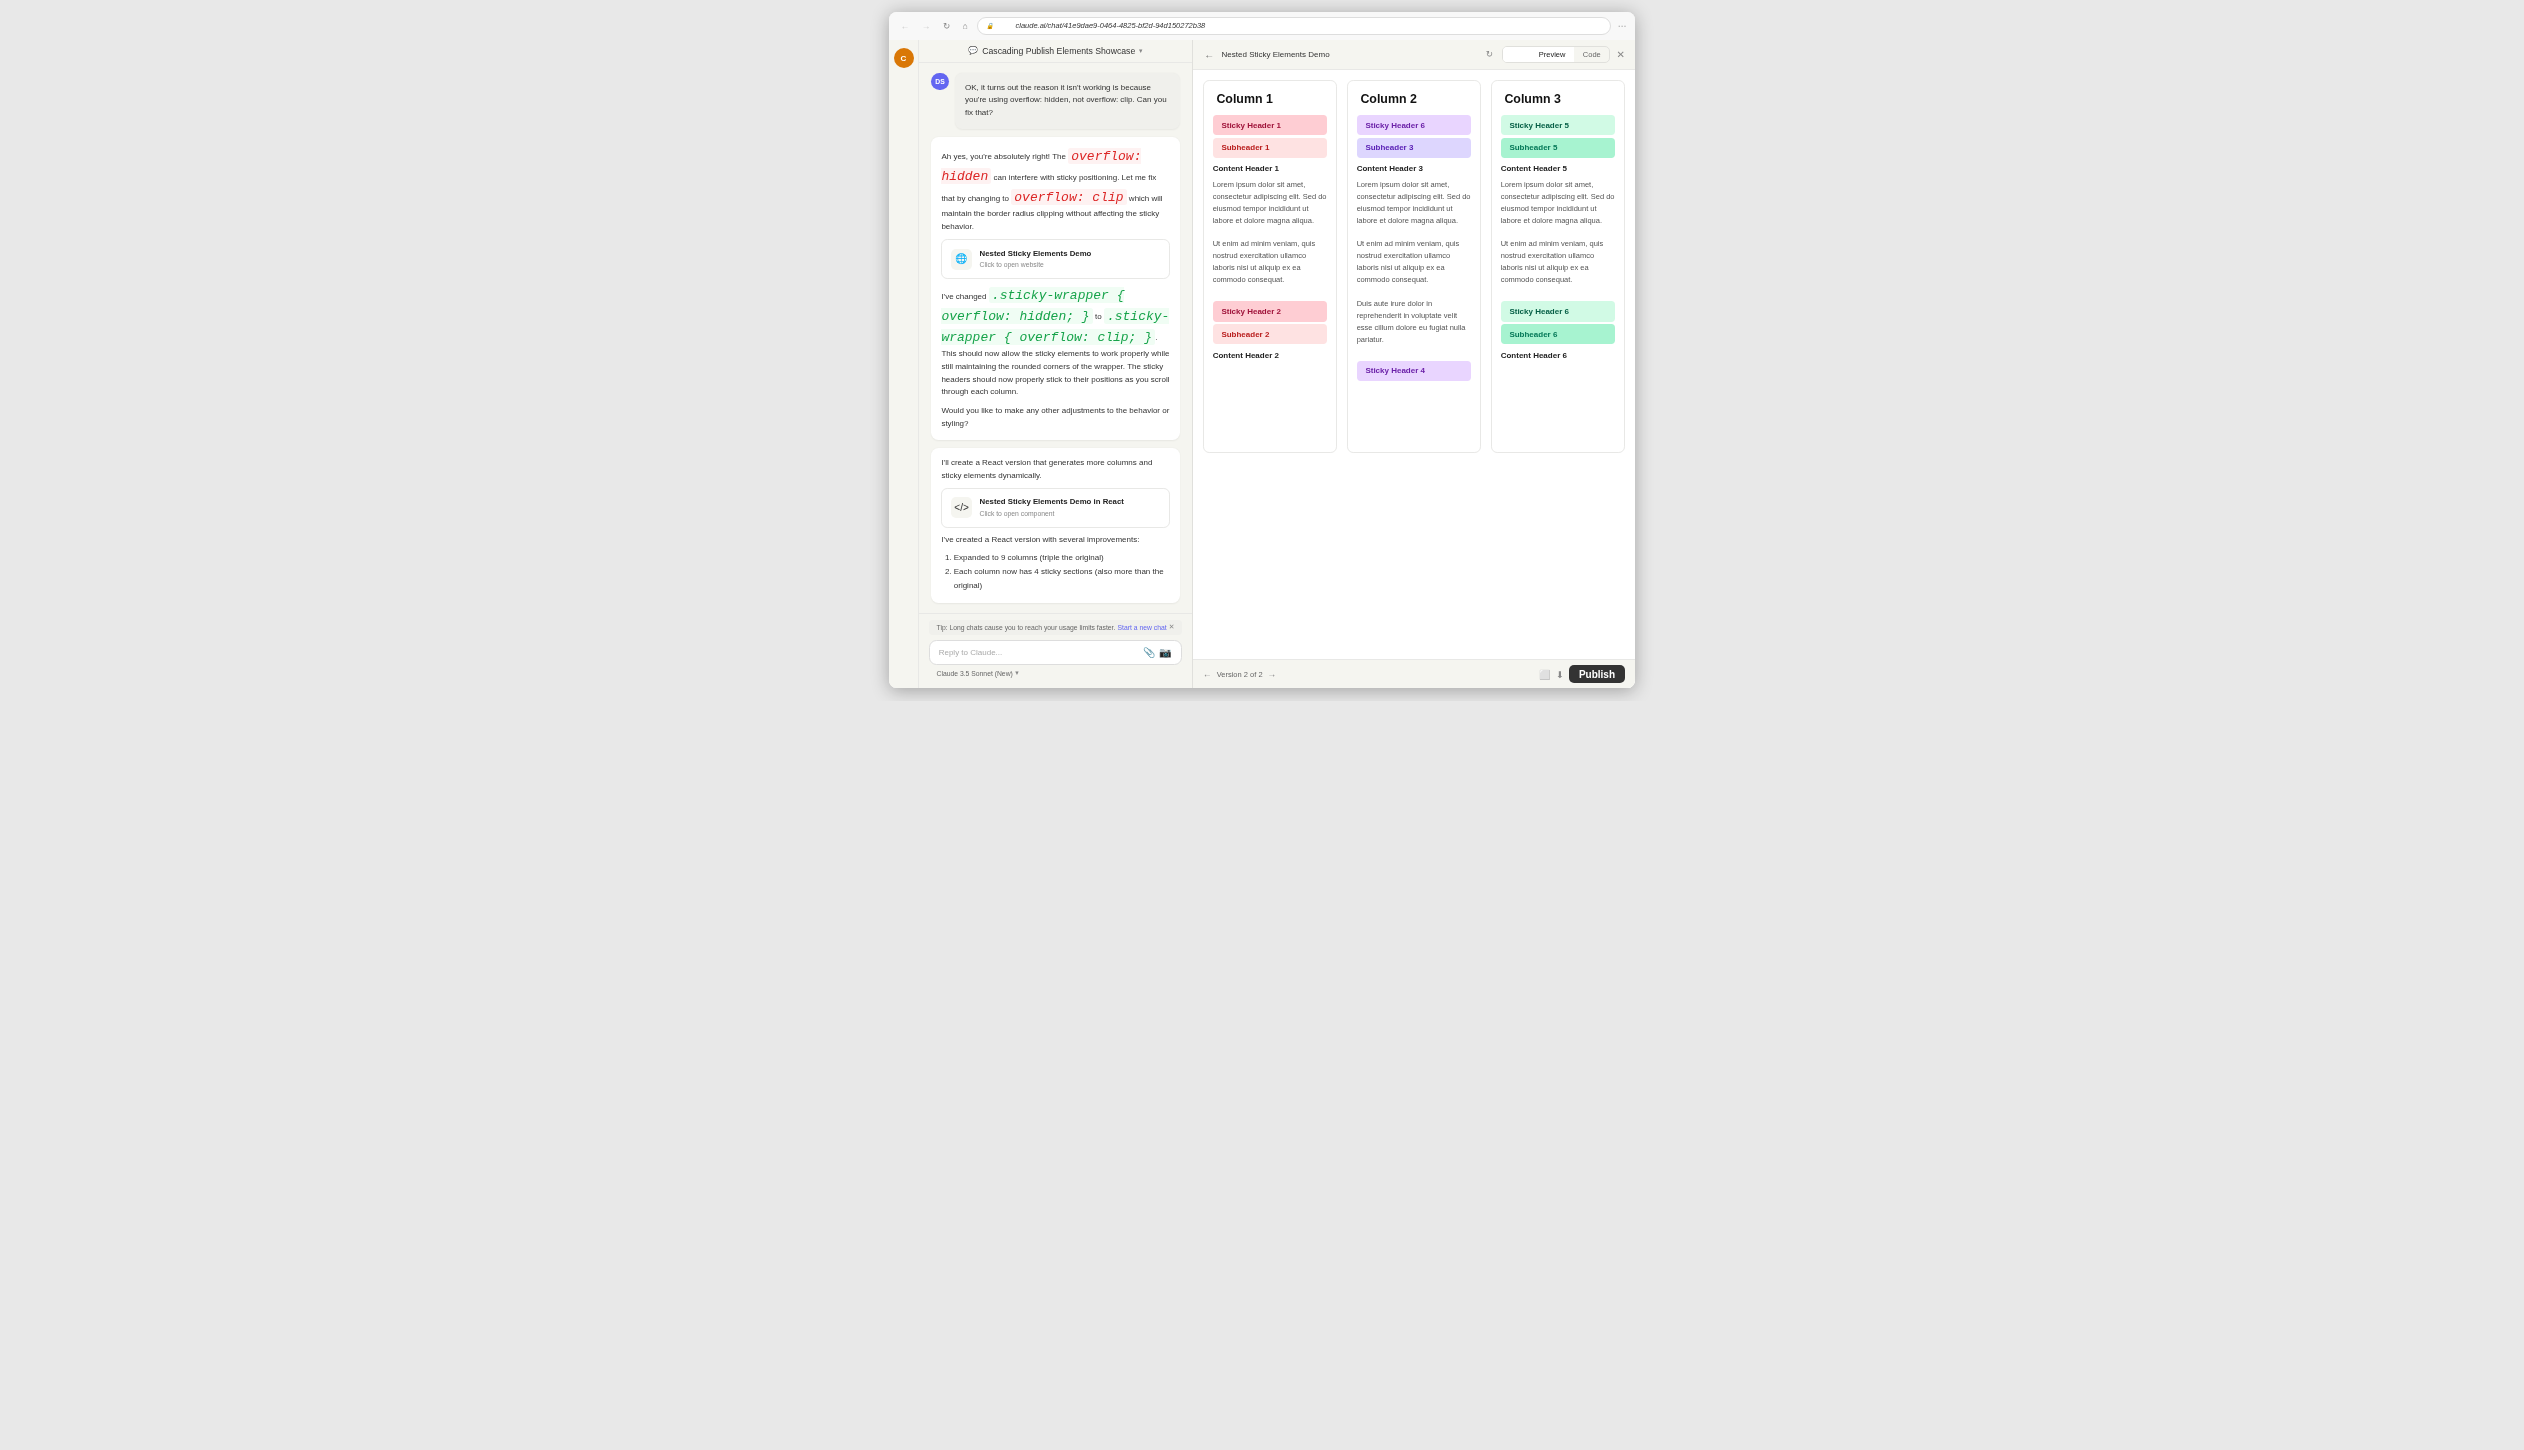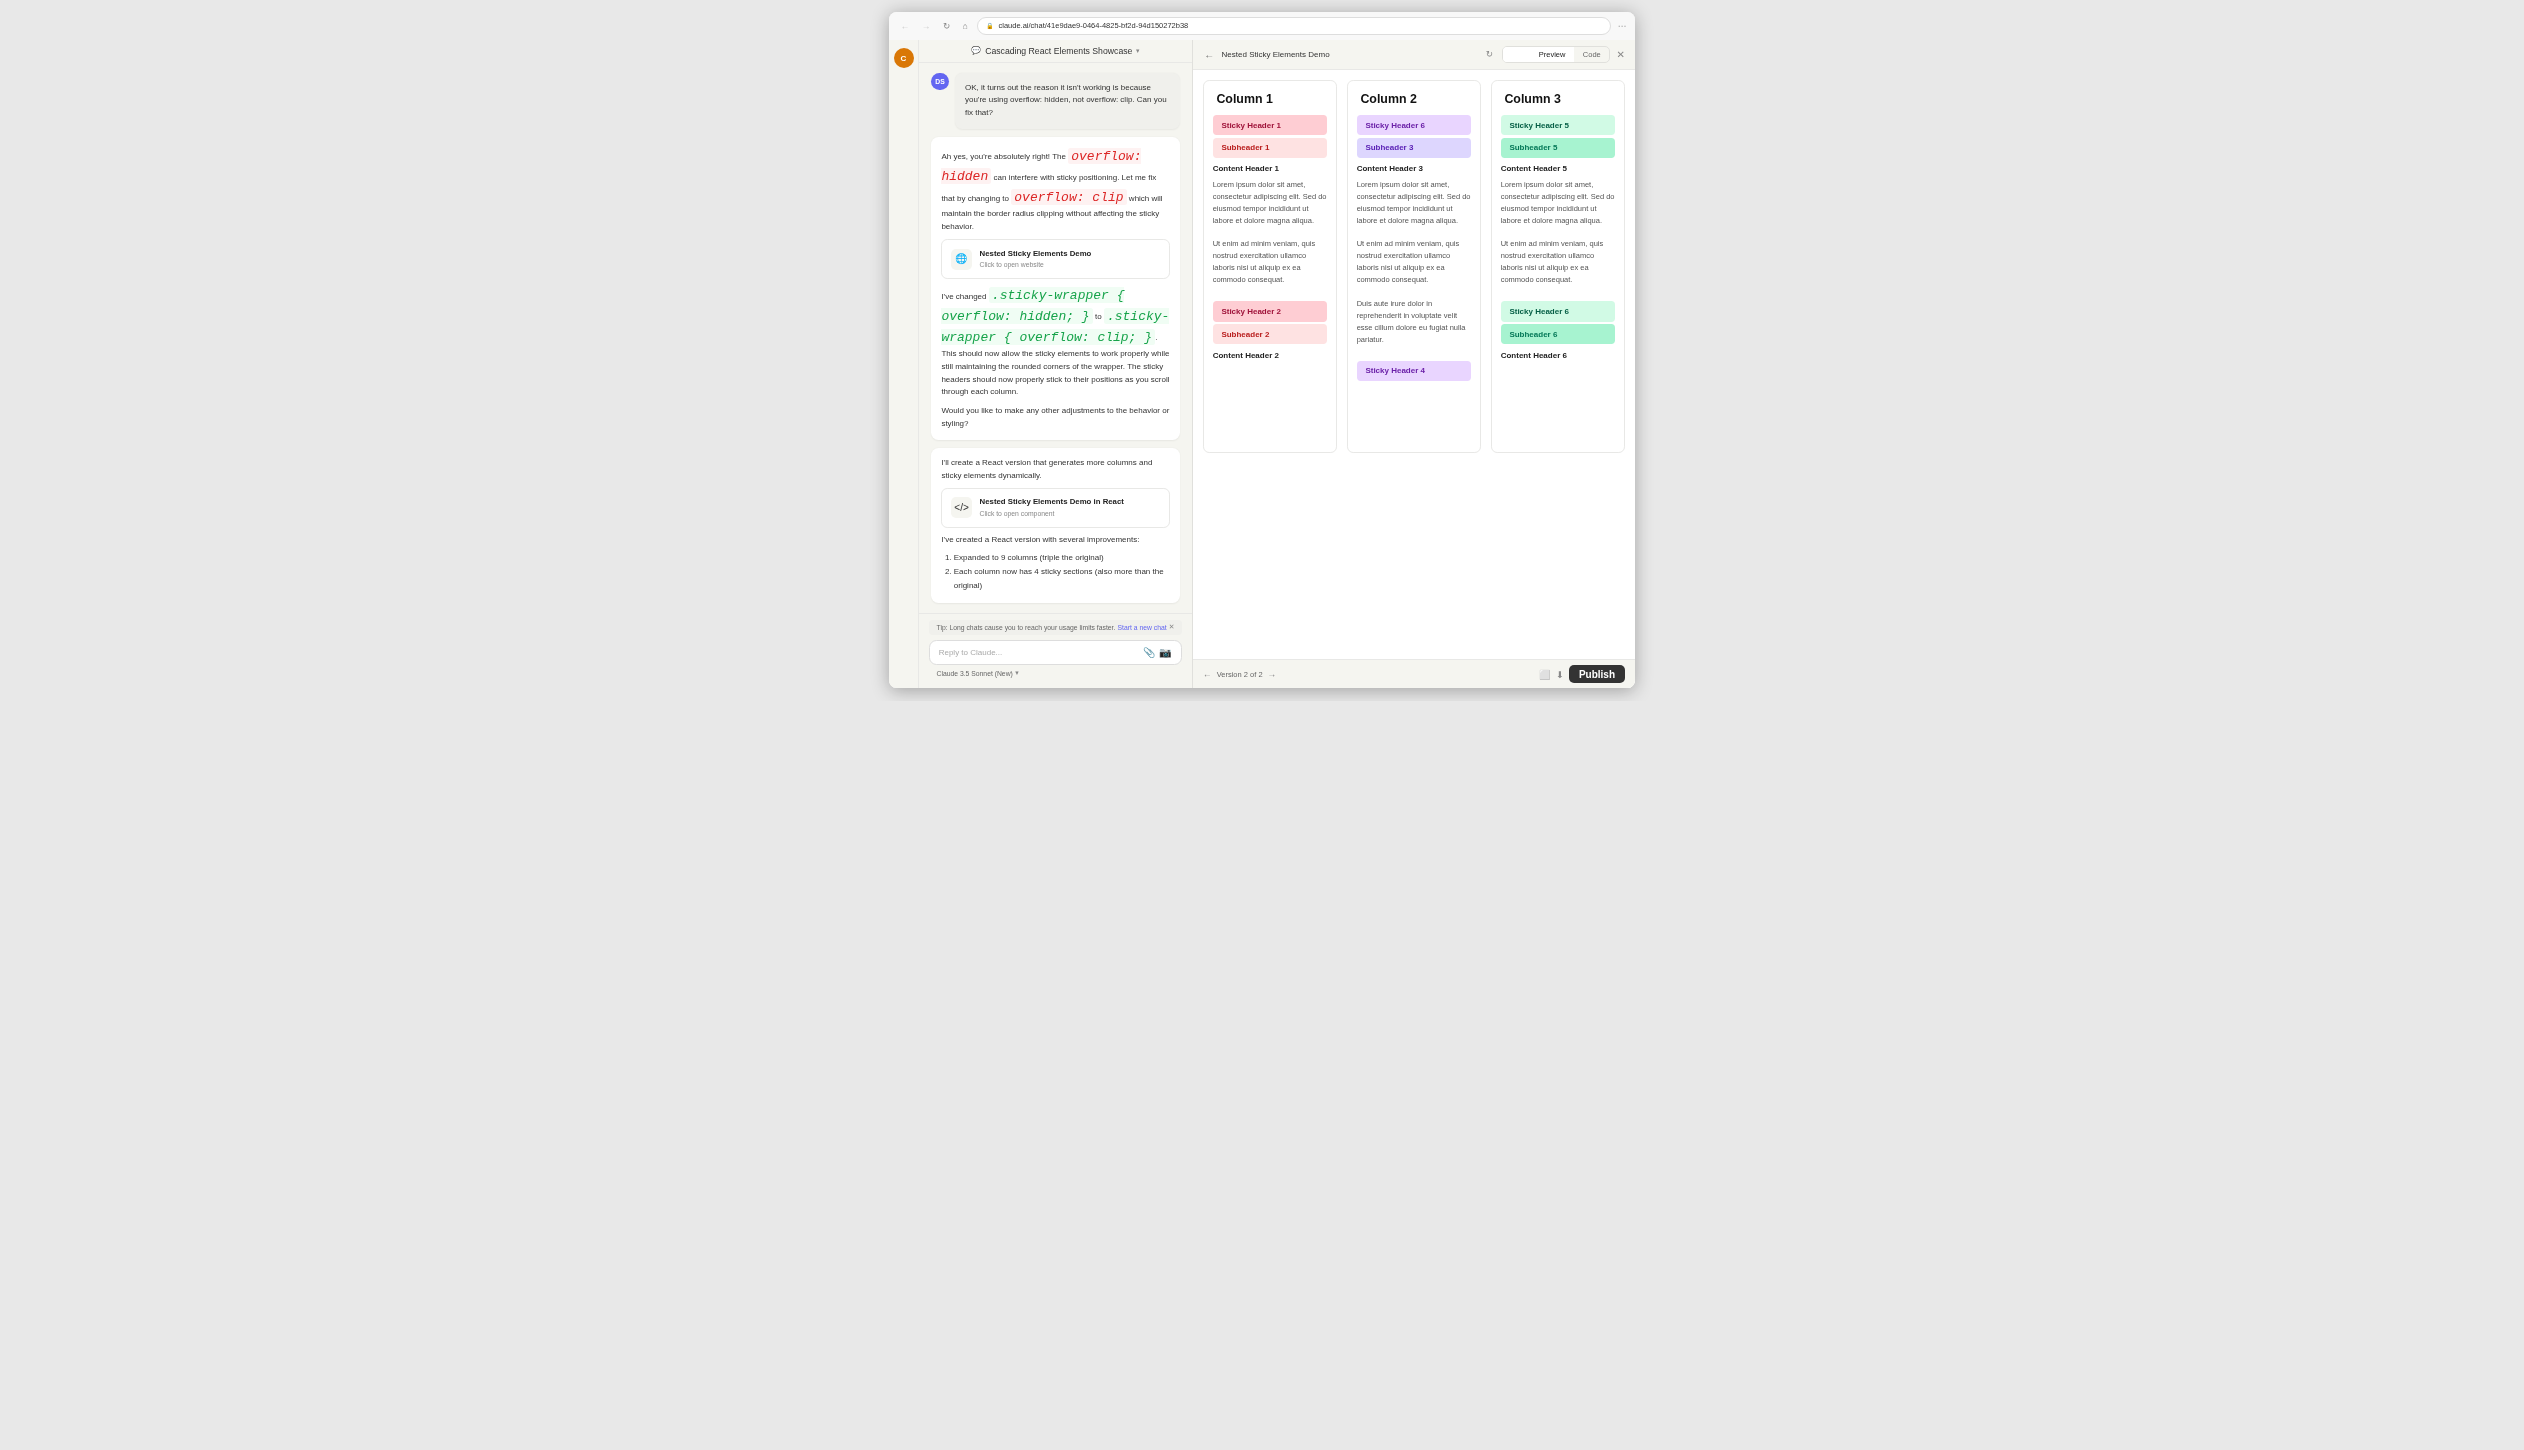--- a/index.html
+++ b/index.html
@@ -100,21 +100,22 @@
     .address-bar {
       flex: 1;
       background: #fff;
       border: 0.6px solid #ddd;
       border-radius: 12.4px;
       padding: 3.1px 8.7px;
       font-size: 7.5px;
       color: #333;
       display: flex;
       align-items: center;
-      gap: 4px;
+      gap: 21px;
+      font-style: italic;
     }
 
     .address-bar .lock-icon { color: #888; font-size: 6.2px; }
 
     .browser-body {
       display: flex;
       background: #f5f5f0;
       min-height: 435px;
     }
 
@@ -474,21 +475,21 @@
 
     <div class="claude-sidebar">
       <div class="claude-avatar">C</div>
     </div>
 
     <div class="chat-area">
 
       <div class="chat-header">
         <div class="chat-title">
           <span style="color:#888;font-size:8px;">💬</span>
-          <span>Cascading React Elements Showcase</span>
+          <span>Cascading Publish Elements Showcase</span>
           <span style="color:#888;font-size:6.8px;">▾</span>
         </div>
       </div>
 
       <div class="chat-messages">
 
         <div class="message-row">
           <div class="msg-avatar ds">DS</div>
           <div class="message-bubble user-message">
             <span>OK, it turns out the reason it isn't working is because you're using overflow: hidden, not overflow: clip. Can you fix that?</span>

